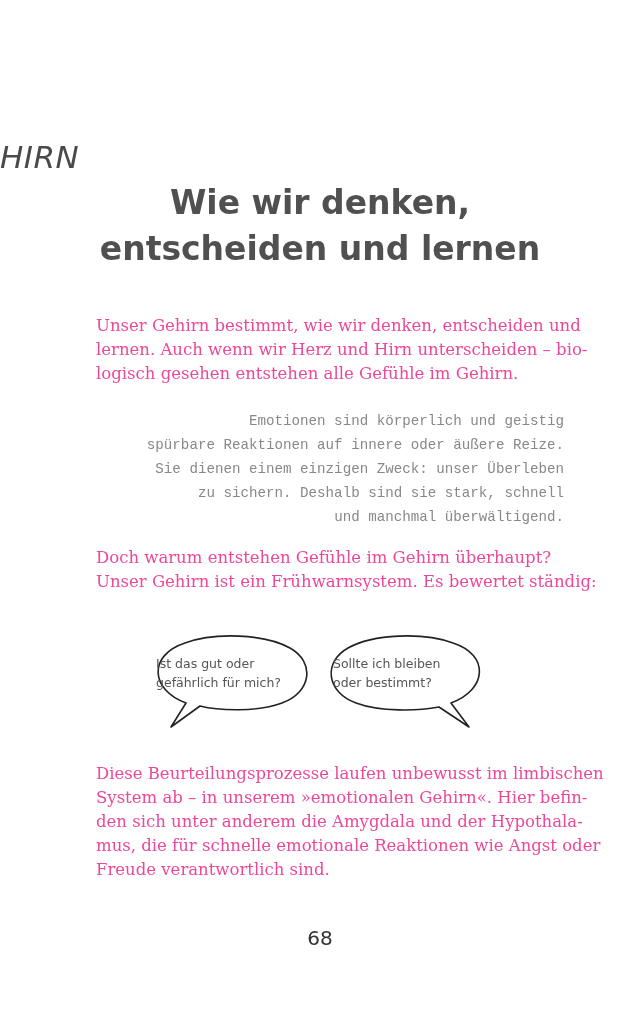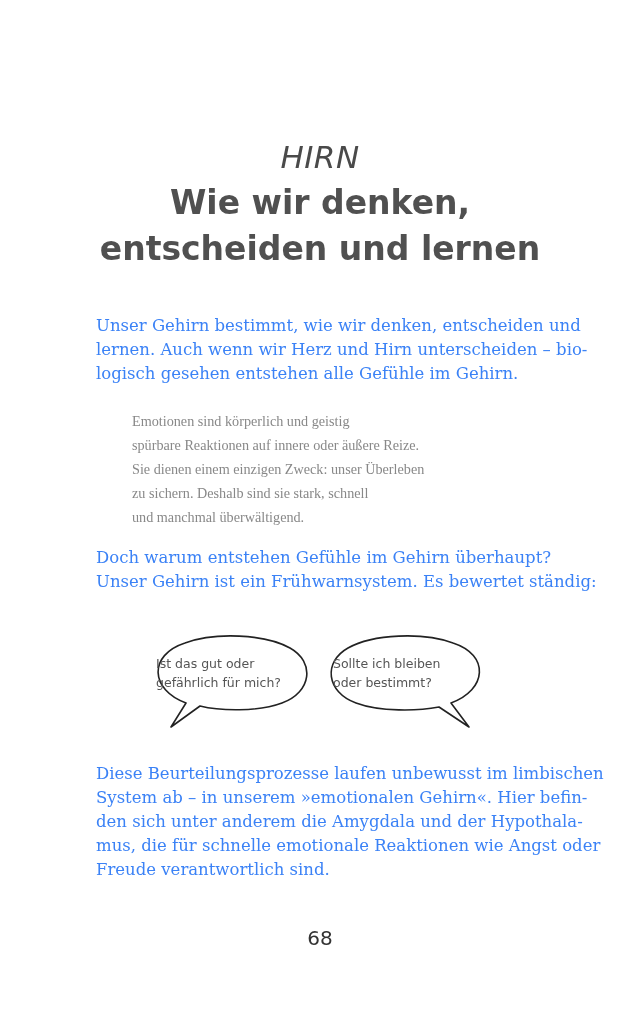--- a/index.html
+++ b/index.html
@@ -1,36 +1,36 @@
 <!DOCTYPE html>
 <html><head>
 <meta charset="utf-8">
 <style>
   html, body { margin:0; padding:0; background:#ffffff; }
   body { width:640px; height:1020px; position:relative; overflow:hidden; }
   .kicker {
-    position:absolute; left:0; width:640px; top:138px; text-align:center;
+    position:absolute; left:0; width:640px; top:138px; 
     font-family:"DejaVu Sans", sans-serif; font-style:italic; font-weight:normal;
     font-size:31px; color:#4a4a4a; letter-spacing:0.5px; line-height:38px;
   }
   .title {
     position:absolute; left:0; width:640px; top:180px; text-align:center;
     font-family:"DejaVu Sans", sans-serif; font-weight:bold;
     font-size:33px; color:#505050; line-height:46px;
   }
   .body {
     position:absolute; left:96px; width:452px;
-    font-family:"DejaVu Serif", serif; font-size:16.5px; color:#3b82f6;
+    font-family:"DejaVu Serif", serif; font-size:16.5px; color:#ec4899;
     line-height:24px; text-align:justify; hyphens:manual;
   }
   .body .line { display:block; text-align:justify; text-align-last:justify; white-space:nowrap; }
   .body .line.last { text-align-last:left; }
   .quote {
-    position:absolute; right:88px; top:409px; width:420px; 
-    font-family:Liberation Serif, serif; font-size:14.2px; color:#888;
+    position:absolute; right:76px; top:409px; width:420px; text-align:right;
+    font-family:Liberation Mono, monospace; font-size:14.2px; color:#888;
     line-height:24px; font-weight:300;
   }
   .quote .line { display:block; }
   .bubbles { position:absolute; left:0; top:620px; width:640px; height:130px; }
   .bubble-text {
     position:absolute; text-align:left;
     font-family:"DejaVu Sans", sans-serif; font-size:12.5px; color:#555; line-height:19px;
   }
   .page-num {
     position:absolute; left:0; width:640px; top:926px; text-align:center;

